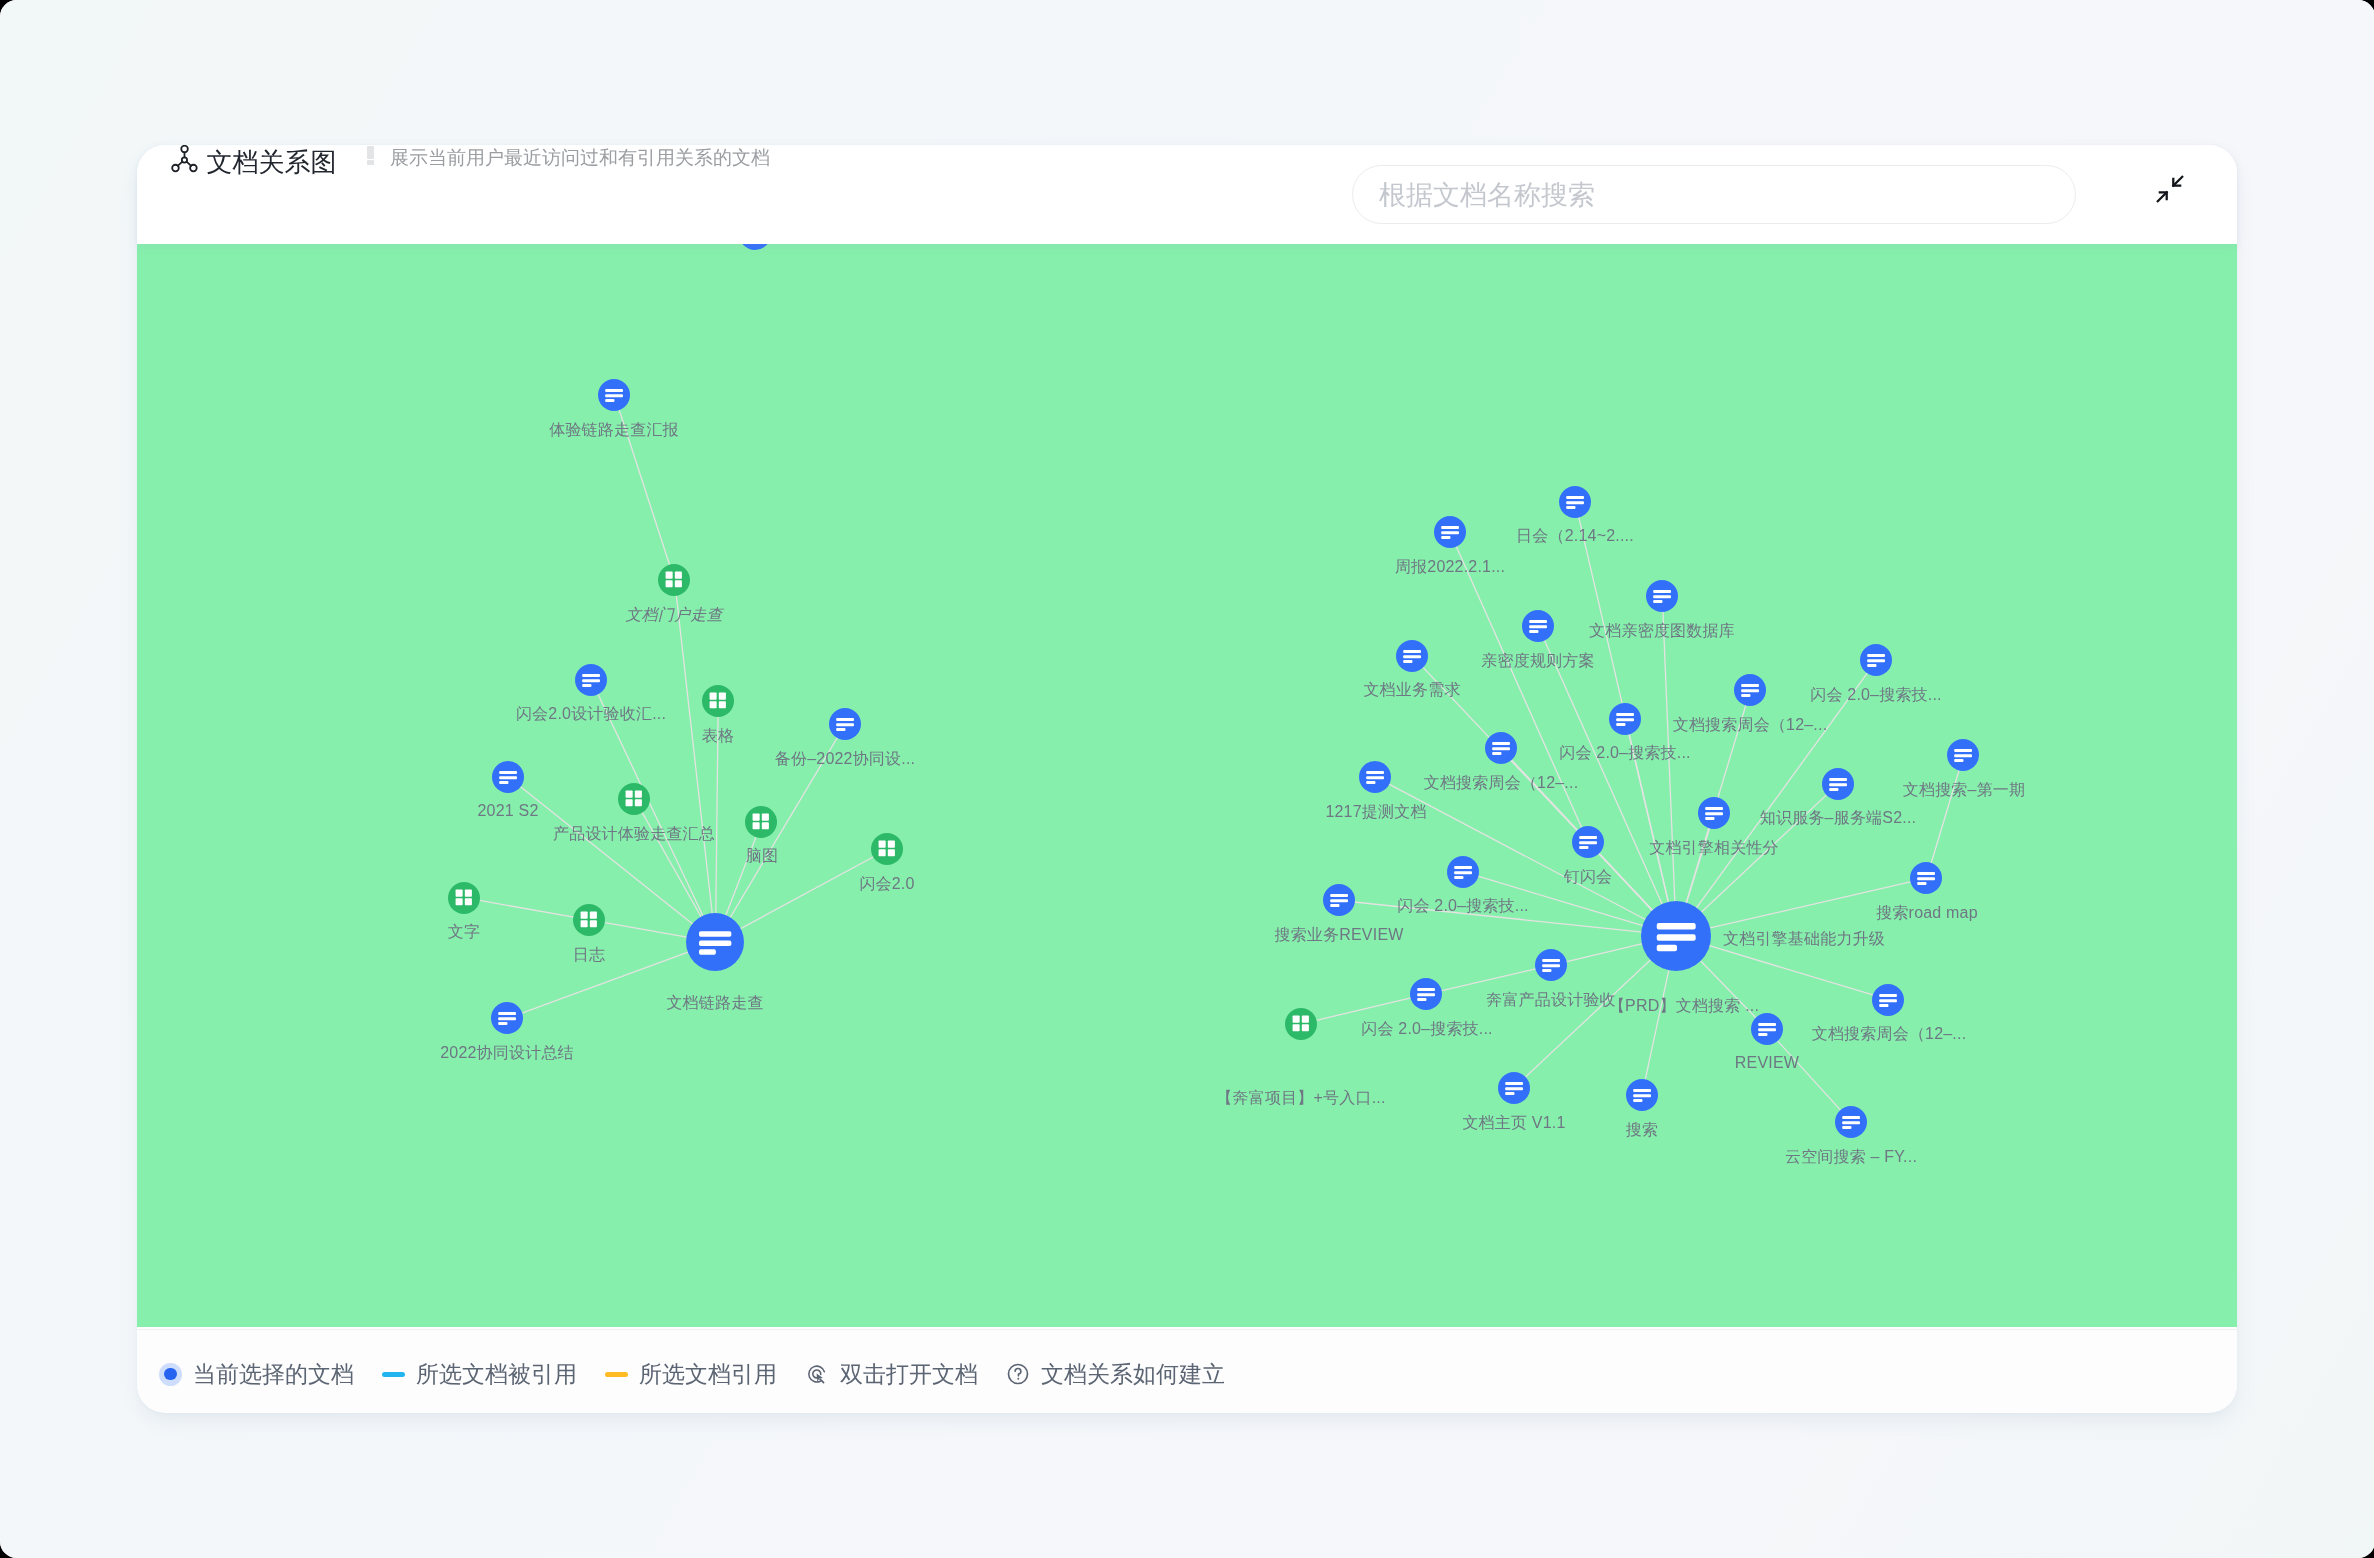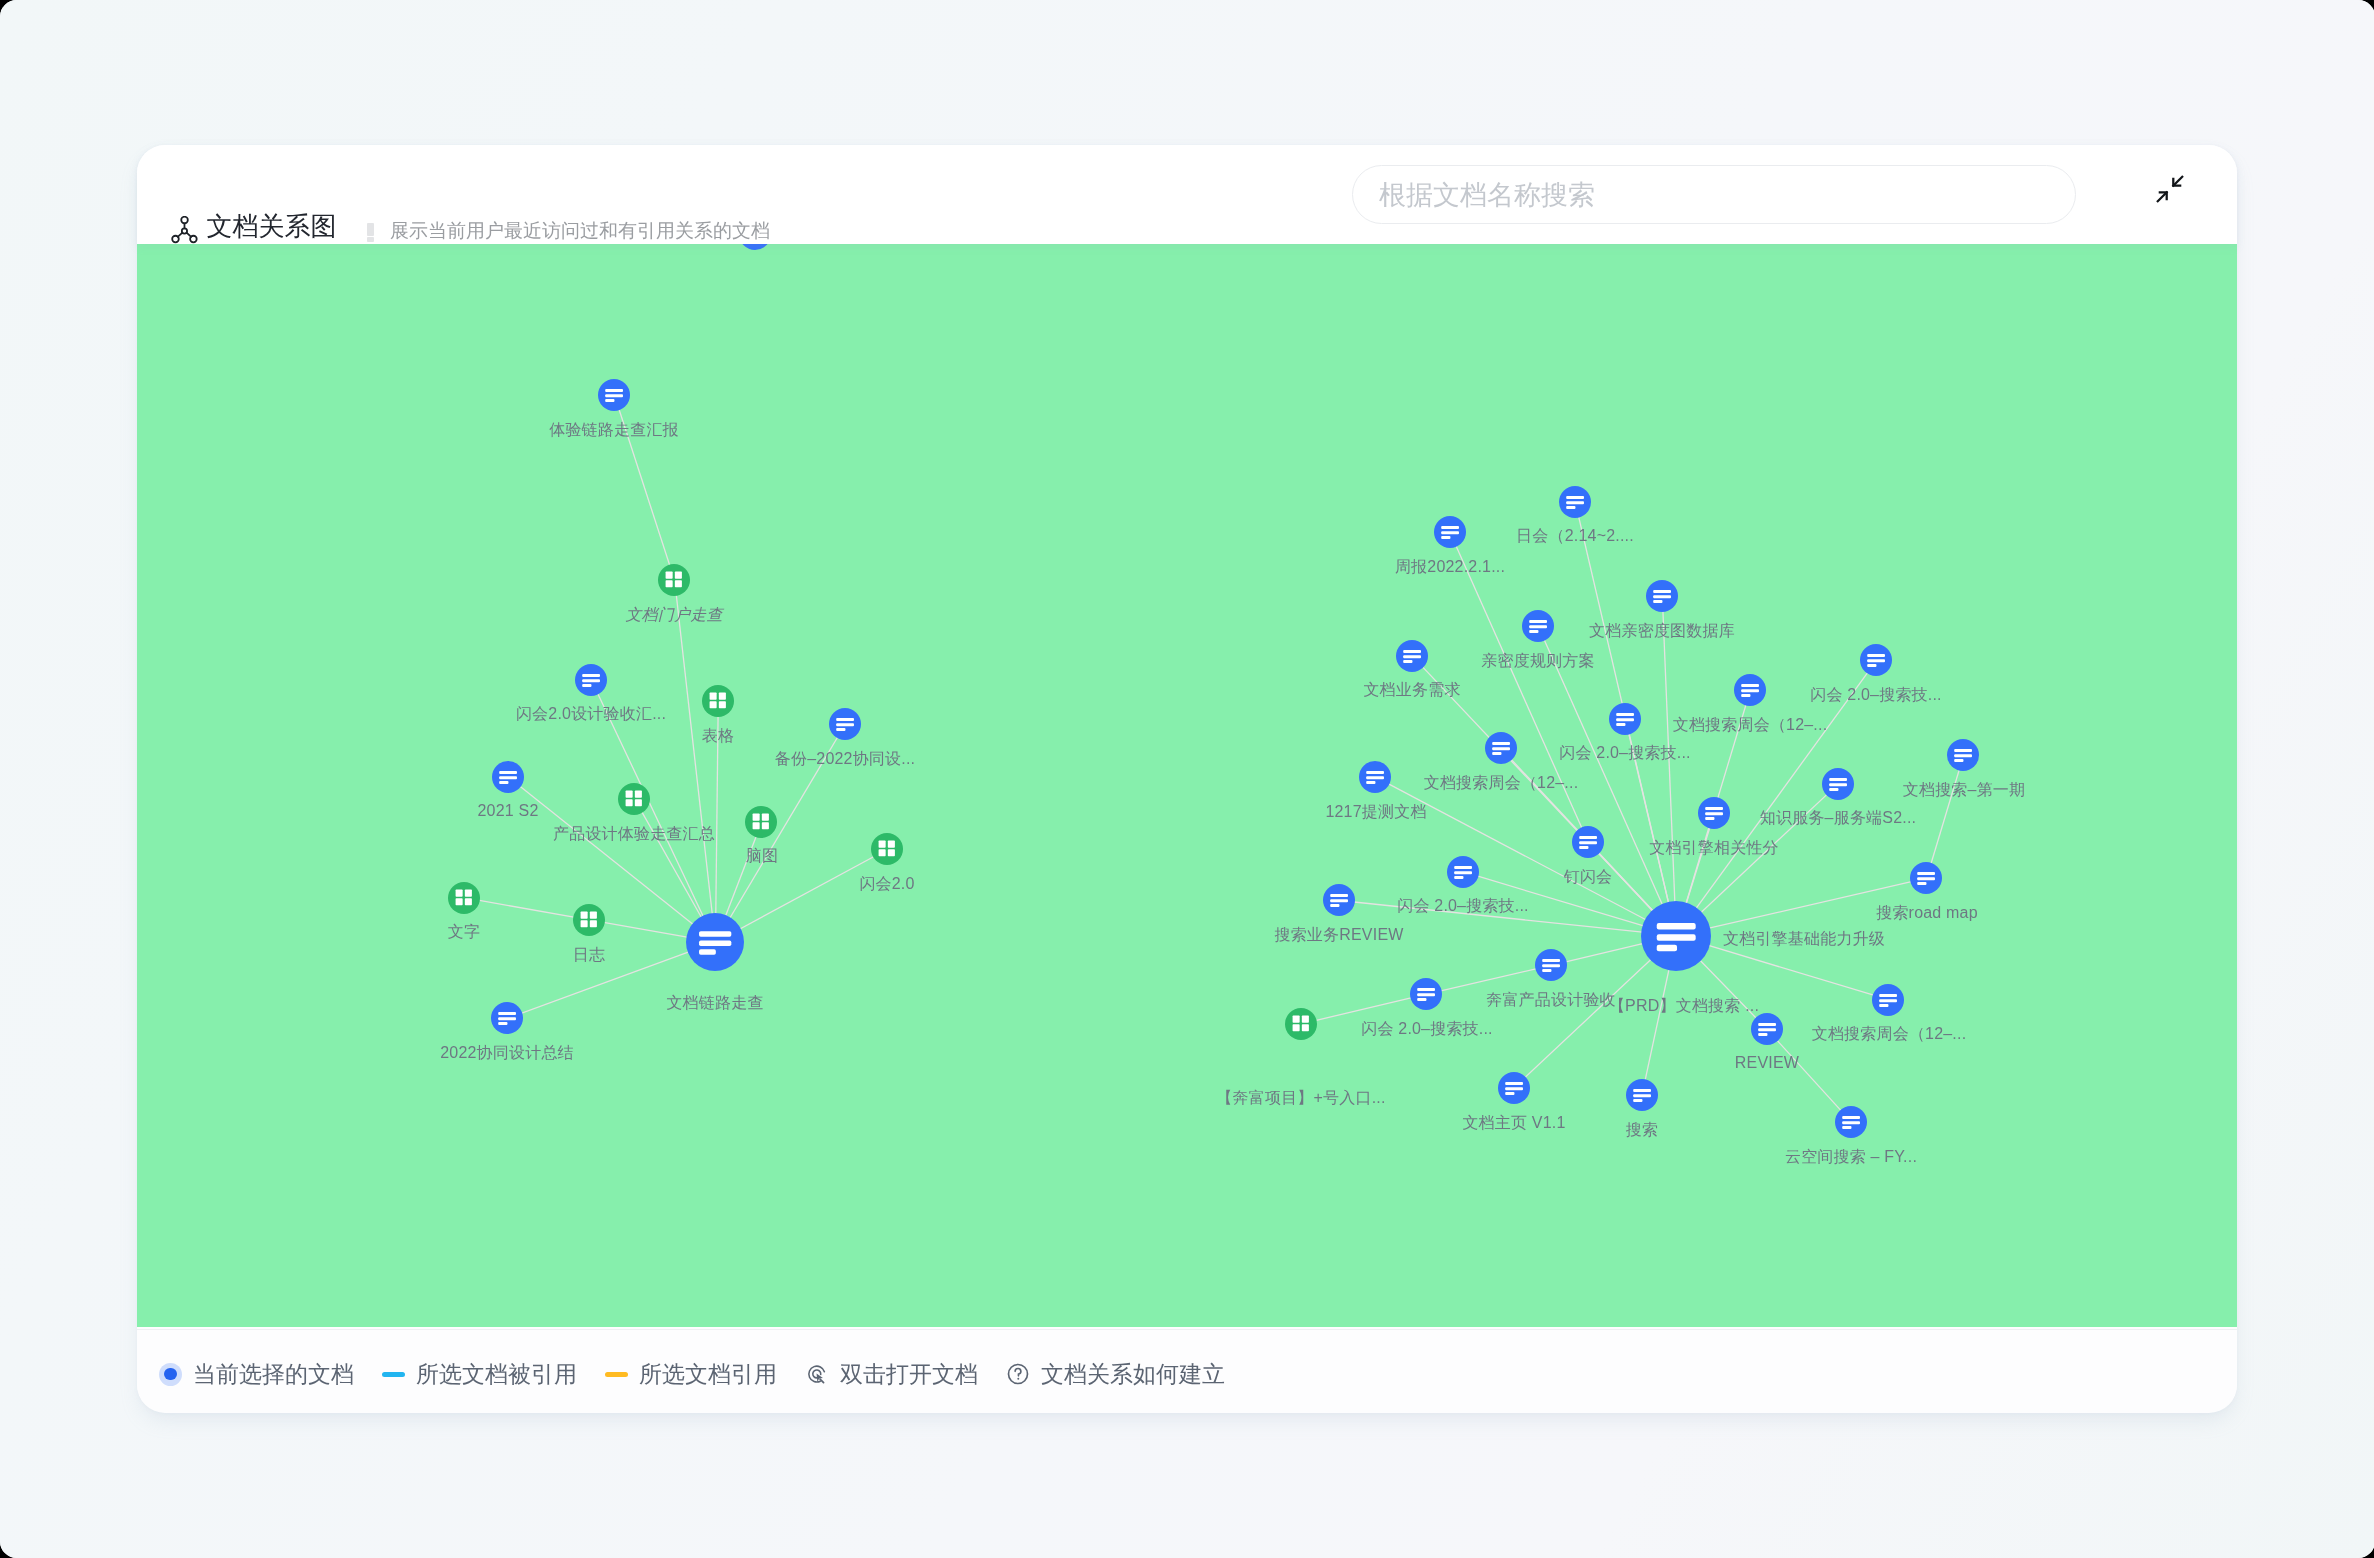--- a/index.html
+++ b/index.html
@@ -8,21 +8,21 @@
   #stage{position:absolute;left:0;top:0;width:2375px;height:1558px;border-radius:16.7px;overflow:hidden;
          background:#f3f7f9;}
   #stage:before{content:'';position:absolute;inset:0;
          background:linear-gradient(120deg,#f2f7f8 0%,#f3f7f9 24%,#f5f7fa 56%,#f6f7fa 76%,#f1f6f7 100%);}
   
   .panel{position:absolute;left:137px;top:145px;width:2100px;height:1267px;
          background:#fdfdfe;border-radius:28px;
          box-shadow:0 11px 22px -5.6px rgba(146,171,196,.20), 0 1.9px 4.6px rgba(146,171,196,.06);}
   .hdr{position:absolute;left:0;top:0;width:2100px;height:99px;background:#fff;
        border-radius:28px 28px 0 0;box-shadow:0 2.8px 8.3px rgba(150,170,195,.13);z-index:6;}
-  .hdr-left{position:absolute;left:34px;top:0;height:99px;display:flex;align-items:flex-end;}
+  .hdr-left{position:absolute;left:34px;top:0;height:99px;display:flex;align-items:flex-start;}
   .gicon-share{width:28px;height:28px;display:block;}
   .htitle{font-size:26px;color:#22262e;letter-spacing:0;margin-left:7.4px;white-space:nowrap;}
   .hdiv{margin-left:31px;position:relative;width:6.5px;height:22px;display:block;}
   .hdiv b{position:absolute;left:0;top:0.9px;width:6.5px;height:13px;background:#e3e4e6;border-radius:0.9px;display:block;}
   .hdiv u{position:absolute;left:0;top:15px;width:6.5px;height:4.6px;background:#e3e4e6;border-radius:0.9px;display:block;}
   .hsub{margin-left:16px;font-size:19px;color:#9a9da1;white-space:nowrap;letter-spacing:0;}
   .searchbox{position:absolute;left:1215px;top:20.4px;width:724px;height:59px;
              border:1.7px solid #eaecef;border-radius:30px;background:#fff;box-sizing:border-box;z-index:7;}
   .searchbox input{position:absolute;left:24px;top:0;width:673px;height:56px;border:0;outline:0;
              background:transparent;font-size:27px;color:#4a505a;font-family:inherit;}

